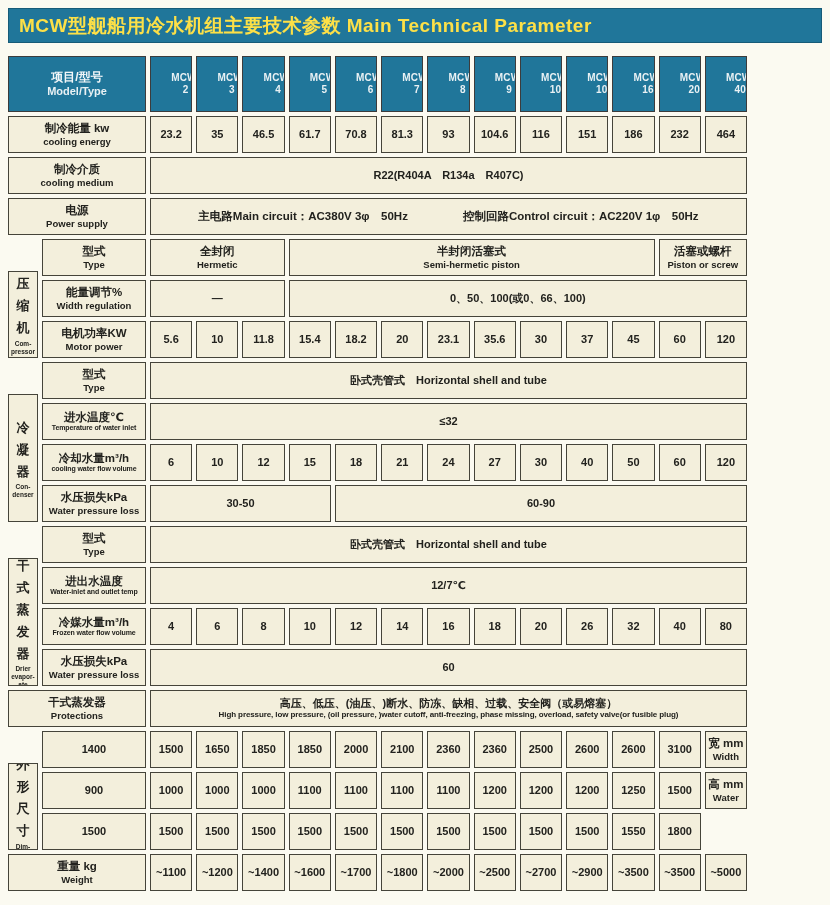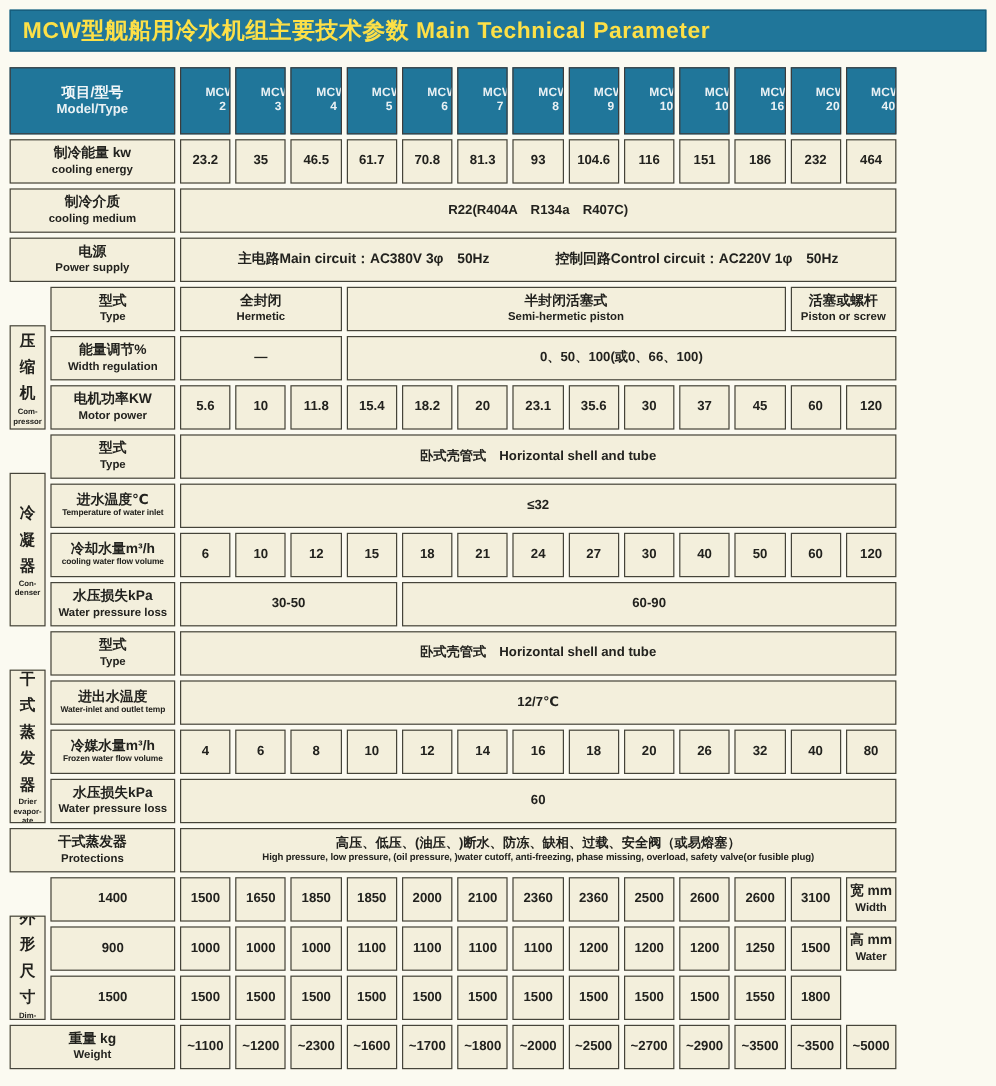--- a/index.html
+++ b/index.html
@@ -316,21 +316,21 @@
     <div class="cell v">1500</div>
     <div class="cell v">1550</div>
     <div class="cell v">1800</div>
 
     <div class="cell sp2">
       <span class="zh">重量 kg</span>
       <span class="en">Weight</span>
     </div>
     <div class="cell v">~1100</div>
     <div class="cell v">~1200</div>
-    <div class="cell v">~2300</div>
+    <div class="cell v">~1400</div>
     <div class="cell v">~1600</div>
     <div class="cell v">~1700</div>
     <div class="cell v">~1800</div>
     <div class="cell v">~2000</div>
     <div class="cell v">~2500</div>
     <div class="cell v">~2700</div>
     <div class="cell v">~2900</div>
     <div class="cell v">~3500</div>
     <div class="cell v">~3500</div>
     <div class="cell v">~5000</div>

